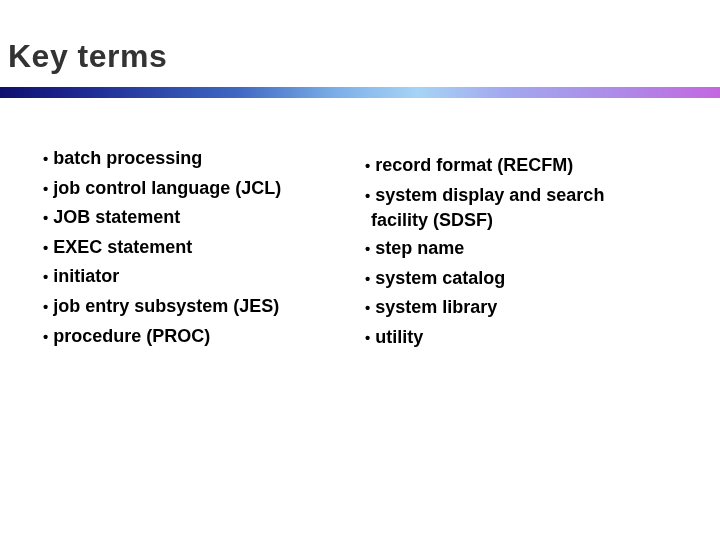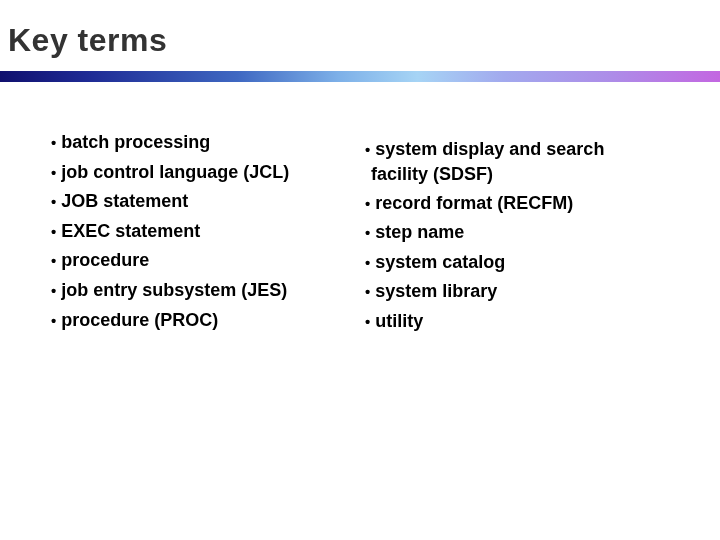--- a/index.html
+++ b/index.html
@@ -3,20 +3,21 @@
 <meta charset="utf-8">
 <style>
   html, body { margin: 0; padding: 0; background: #ffffff; }
   .slide {
     position: relative;
     width: 720px;
     height: 472px;
     background: #ffffff;
     overflow: hidden;
     font-family: "Liberation Sans", sans-serif;
+    margin-top: 16px;
   }
   .slide-title {
     position: absolute;
     left: 8px;
     top: 24px;
     margin: 0;
     font-size: 32px;
     font-weight: bold;
     line-height: 1.05;
     color: var(--title-text, #333333);
@@ -46,21 +47,21 @@
     font-size: 18px;
     font-weight: bold;
     color: var(--body-text, #000000);
   }
   ul.terms li {
     line-height: 24px;
     margin-bottom: 4.6px;
     padding-left: 6px;
     text-indent: -6px;
   }
-  .terms-left  { left: 51px;  top: 130px; width: 312px; }
+  .terms-left  { left: 43px;  top: 130px; width: 312px; }
   .terms-right { left: 365px; top: 137px; width: 268px; }
   .bullet {
     display: inline;
     font-size: 15px;
     margin-right: 5px;
   }
   .footer-rule {
     position: absolute;
     left: 7px;
     top: 507px;
@@ -93,28 +94,28 @@
 
   <h1 class="slide-title">Key terms</h1>
 
   <div class="gradient-bar"></div>
 
   <ul class="terms terms-left">
     <li><span class="bullet">•</span><span>batch processing</span></li>
     <li><span class="bullet">•</span><span>job control language (JCL)</span></li>
     <li><span class="bullet">•</span><span>JOB statement</span></li>
     <li><span class="bullet">•</span><span>EXEC statement</span></li>
-    <li><span class="bullet">•</span><span>procedure</span></li>
+    <li><span class="bullet">•</span><span>initiator</span></li>
     <li><span class="bullet">•</span><span>job entry subsystem (JES)</span></li>
     <li><span class="bullet">•</span><span>procedure (PROC)</span></li>
   </ul>
 
   <ul class="terms terms-right">
+    <li><span class="bullet">•</span><span>record format (RECFM)</span></li>
     <li><span class="bullet">•</span><span>system display and search facility (SDSF)</span></li>
-    <li><span class="bullet">•</span><span>record format (RECFM)</span></li>
     <li><span class="bullet">•</span><span>step name</span></li>
     <li><span class="bullet">•</span><span>system catalog</span></li>
     <li><span class="bullet">•</span><span>system library</span></li>
     <li><span class="bullet">•</span><span>utility</span></li>
   </ul>
 
   <div class="footer-rule"></div>
   <span class="copyright-text">© Copyright IBM Corp., 2008. All rights reserved.</span>
   <div class="footer-divider"></div>
 

